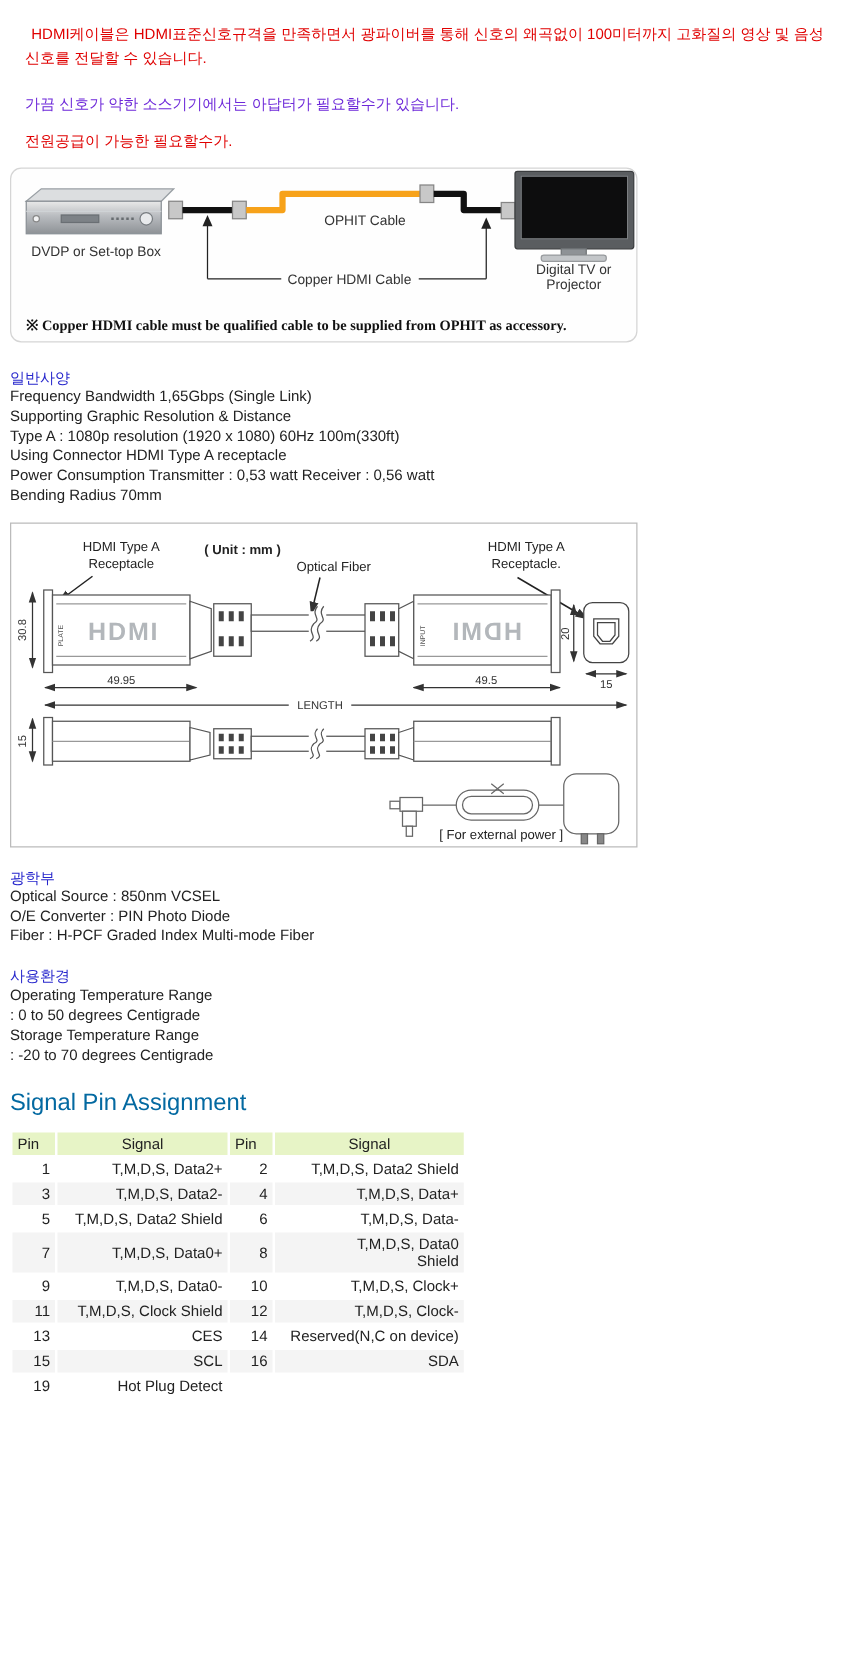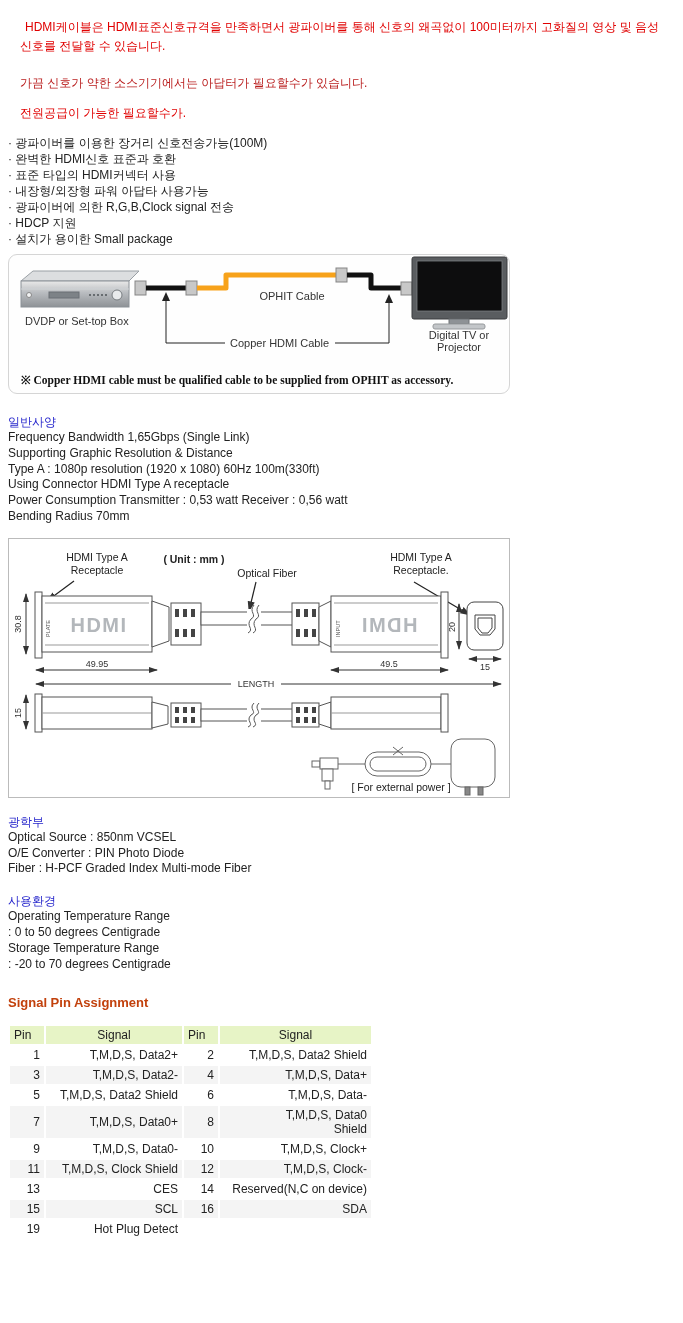--- a/index.html
+++ b/index.html
@@ -1,64 +1,55 @@
 <!DOCTYPE html>
 <html><head>
 <meta charset="utf-8">
 <style>
   html,body{margin:0;padding:0;background:#fff;}
   body{width:683px;min-height:1323px;font-family:"Liberation Sans",sans-serif;font-size:12px;color:#222;}
   .page{padding:6px 8px 0 8px;position:relative;}
   p{margin:12px;}
   .red{color:#E00000;}
-  .green{color:#b91c1c;}
+  .green{color:#6d28d9;}
   .intro{line-height:19px;text-indent:5px;}
   .note-line{line-height:18px;}
   .gap18{margin-top:18px;}
   .feature-list{margin-top:13px;}
   .feature-list .line{line-height:16px;}
   .spec-lines .line{line-height:15.8px;}
   .blue-h{color:#2626CC;font-size:12px;font-weight:normal;margin:0;line-height:16px;}
   .h-general{margin-top:20px;}
   .h-optical{margin-top:16px;}
   .h-env{margin-top:16px;}
   .diagram-box{position:relative;width:500px;height:138px;border:1px solid #d5d5d5;border-radius:9px;margin-top:7px;background:#fefefe;overflow:hidden;}
   .diagram-box svg{display:block;}
   .diagram-note{position:absolute;left:12px;right:16px;bottom:6px;font-family:"Liberation Serif",serif;font-weight:bold;font-size:11.5px;color:#111;}
   .drawing-box{width:500px;height:258px;border:1px solid #bbb;margin-top:13px;background:#fff;}
-  .pin-heading{font-size:13px;font-weight:bold;color:#c2410c;margin:22px 0 0 0;line-height:18px;}
+  .pin-heading{font-size:19px;font-weight:normal;color:#0369a1;margin:22px 0 0 0;line-height:18px;}
   table.pin-table{border-collapse:separate;border-spacing:2px;margin-top:12px;table-layout:fixed;width:327px;background:#fff;}
   table.pin-table th{font-weight:normal;background:#E7F4C6;padding:2px 4px;line-height:14px;}
   table.pin-table th.pin{text-align:left;width:26px;}
   table.pin-table th.sig1{text-align:center;width:128px;}
   table.pin-table th.sig2{text-align:center;width:143px;}
   table.pin-table td{padding:2px 4px;line-height:14px;vertical-align:middle;}
   table.pin-table td.pin{text-align:right;}
   table.pin-table td.sig{text-align:right;white-space:pre-line;}
   table.pin-table tbody tr:nth-child(even){background:#F4F4F4;}
   svg text{font-family:"Liberation Sans",sans-serif;}
 </style>
 </head>
 <body>
 
 <div class="page">
 
   <p class="intro red">HDMI케이블은 HDMI표준신호규격을 만족하면서 광파이버를 통해 신호의 왜곡없이 100미터까지 고화질의 영상 및 음성신호를 전달할 수 있습니다.</p>
   <p class="note-line green gap18">가끔 신호가 약한 소스기기에서는 아답터가 필요할수가 있습니다.</p>
   <p class="note-line red">전원공급이 가능한 필요할수가.</p>
 
-  <div class="feature-list" id="feature-list">
-      <div class="line">· 광파이버를 이용한 장거리 신호전송가능(100M)</div>
-      <div class="line">· 완벽한 HDMI신호 표준과 호환</div>
-      <div class="line">· 표준 타입의 HDMI커넥터 사용</div>
-      <div class="line">· 내장형/외장형 파워 아답타 사용가능</div>
-      <div class="line">· 광파이버에 의한 R,G,B,Clock signal 전송</div>
-      <div class="line">· HDCP 지원</div>
-      <div class="line">· 설치가 용이한 Small package</div>
-    </div>
 
   <div class="diagram-box">
     <svg width="500" height="115" viewBox="0 0 500 115">
       <defs>
         <linearGradient id="silver" x1="0" y1="0" x2="0" y2="1">
           <stop offset="0" stop-color="#e9e9e9"></stop>
             <stop offset="0.45" stop-color="#b9bcc0"></stop>
             <stop offset="1" stop-color="#8e9296"></stop>
         </linearGradient>
       </defs>

